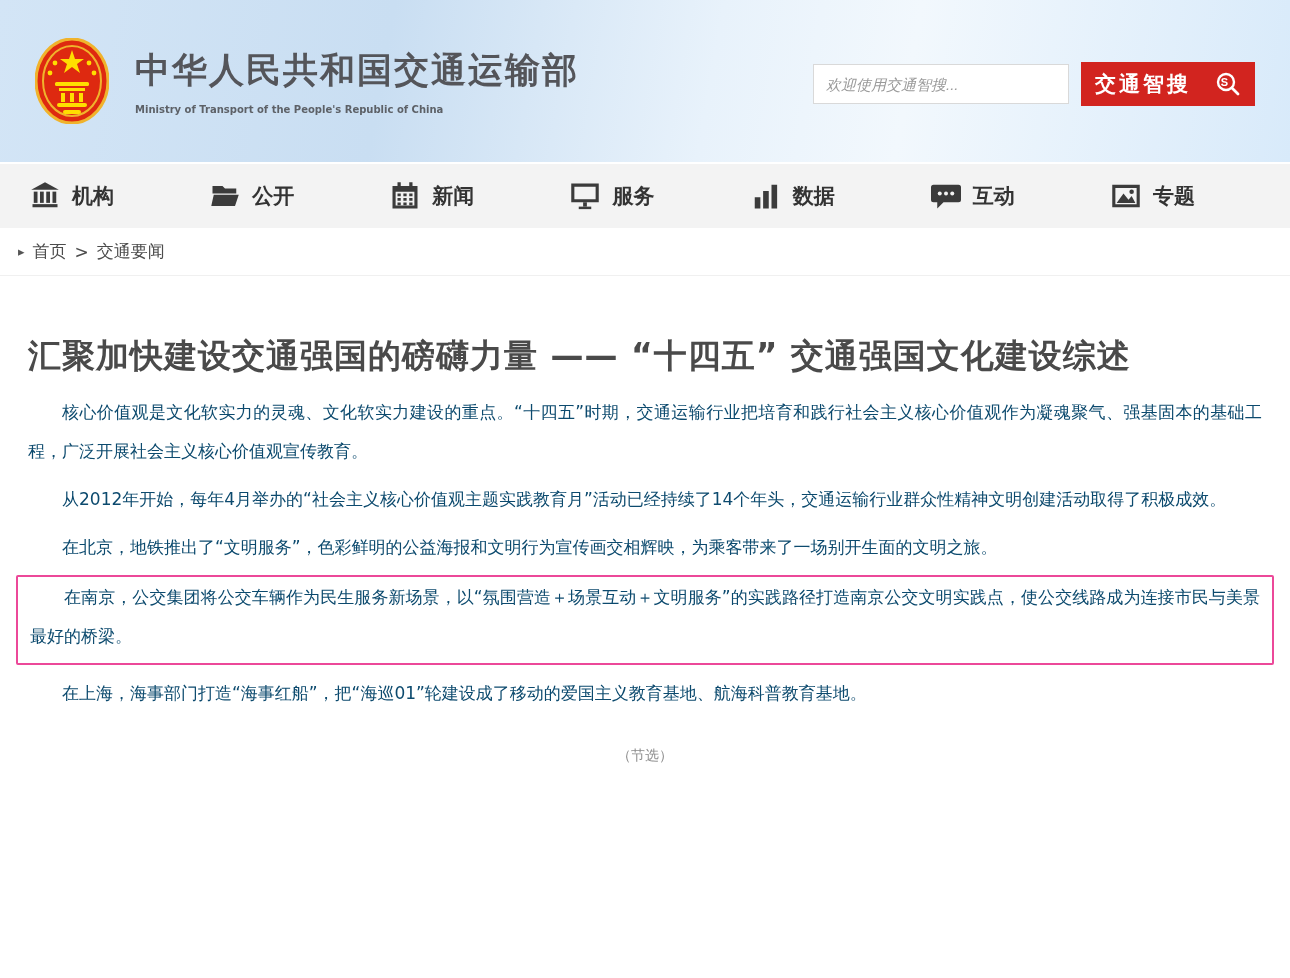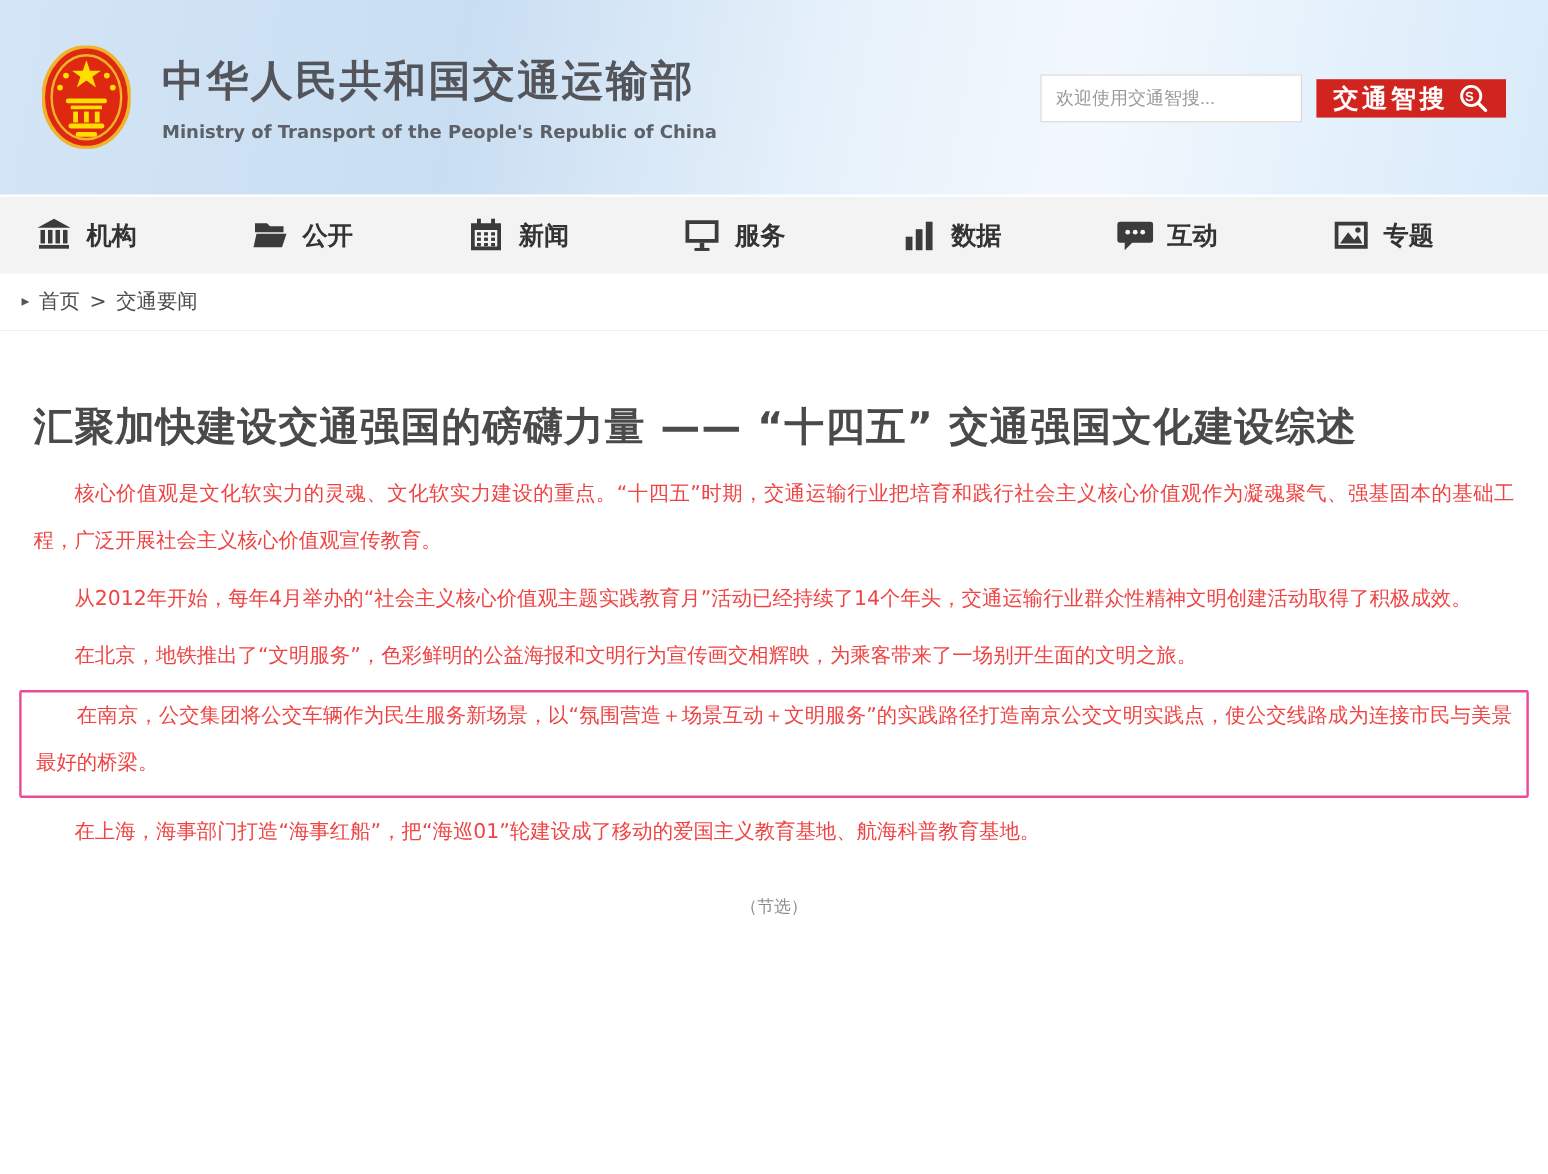--- a/index.html
+++ b/index.html
@@ -8,31 +8,31 @@
   
   .header {
     height:162px;
     background:linear-gradient(100deg,#d3e5f6 0%,#c9def2 30%,#e8f2fb 55%,#f2f8fd 70%,#d8eafa 100%);
     display:flex; align-items:center; position:relative;
     padding:12px 35px;
   }
   .logo-link { display:flex; align-items:center; cursor:pointer; }
   .emblem { width:74px; height:86px; margin-right:26px; flex:0 0 auto; }
   .site-titles .cn { font-size:35px; font-weight:bold; color:#54555a; letter-spacing:2px; }
-  .site-titles .en { font-size:15px; color:#5d6167; margin-top:10px; font-weight:bold; }
+  .site-titles .en { font-size:10px; color:#5d6167; margin-top:10px; font-weight:bold; }
   .search-area { position:absolute; right:35px; top:62px; display:flex; align-items:center; }
   .search-input {
-    width:218px; height:40px; border:1px solid #d9d9d9; background:#fff;
-    font-size:15px; color:#333; padding:0 12px; outline:none;
+    width:256px; height:40px; border:1px solid #d9d9d9; background:#fff;
+    font-size:15px; color:#333; padding:0 12px; outline:none;font-style:italic;
   }
   .search-input::placeholder { color:#9a9a9a; }
   .search-btn {
-    height:32px; margin-left:12px; border:none; cursor:pointer;
+    height:44px; margin-left:12px; border:none; cursor:pointer;
     background:#d2241f; color:#fff; font-weight:bold; font-size:21px;
-    display:flex; align-items:center; gap:8px; padding:0 14px; letter-spacing:3px;
+    display:flex; align-items:center; gap:24px; padding:0 14px; letter-spacing:3px;
   }
 
   
   .nav {
     height:66px; background:#f3f3f3; border-top:2px solid #fff;
     display:flex; align-items:center; justify-content:space-between;
     padding:0 95px 0 30px;
   }
   .nav-item { display:flex; align-items:center; gap:12px; cursor:pointer; }
   .nav-item svg { width:30px; height:30px; fill:#3b3b3b; }
@@ -50,21 +50,21 @@
   .article { padding:0 28px; }
   .article-title {
     text-align:left; font-size:33px; font-weight:600; color:#4a4a4a;
     margin-top:58px; letter-spacing:1px;
   }
   .article-lead {
     margin-top:46px; font-size:17px; font-weight:bold; color:#3d3d3d;
     text-indent:2em; line-height:1.6;
   }
   .para {
-    font-size:17px; color:#ef4444; line-height:2.3; text-indent:2em;
+    font-size:17px; color:#0c4a6e; line-height:2.3; text-indent:2em;
     text-align:justify; margin-top:9px;
   }
   .para.first { margin-top:14px; }
   .highlight-box {
     border:2px solid #ec4899; border-radius:2px;
     margin:8px -12px 4px; padding:1px 12px 6px;
   }
   .highlight-box .para { margin-top:0; }
   .footnote { text-align:center; color:#8c8c8c; font-size:14px; margin-top:34px; }
 </style>

